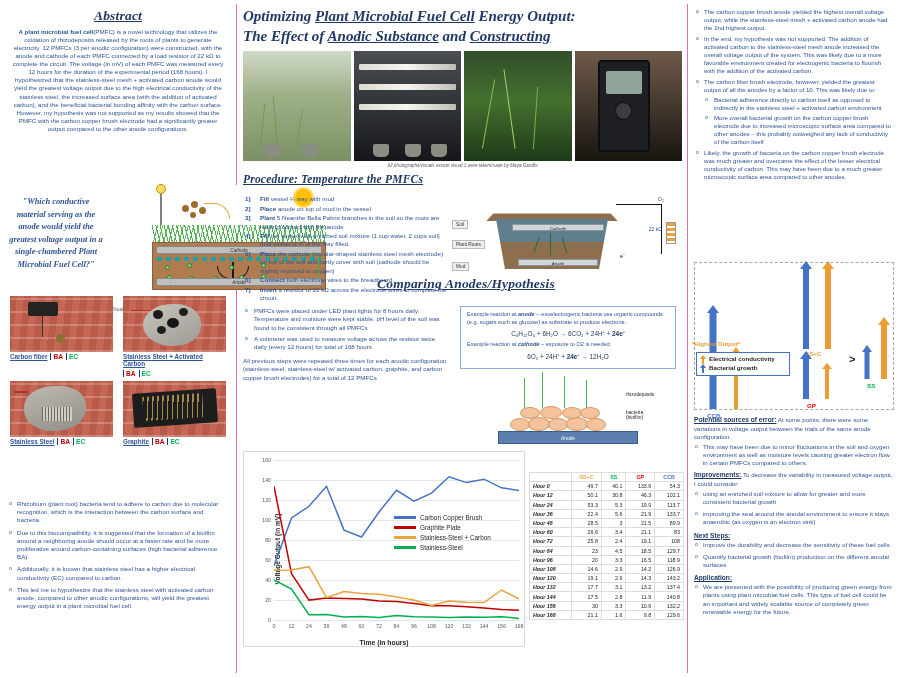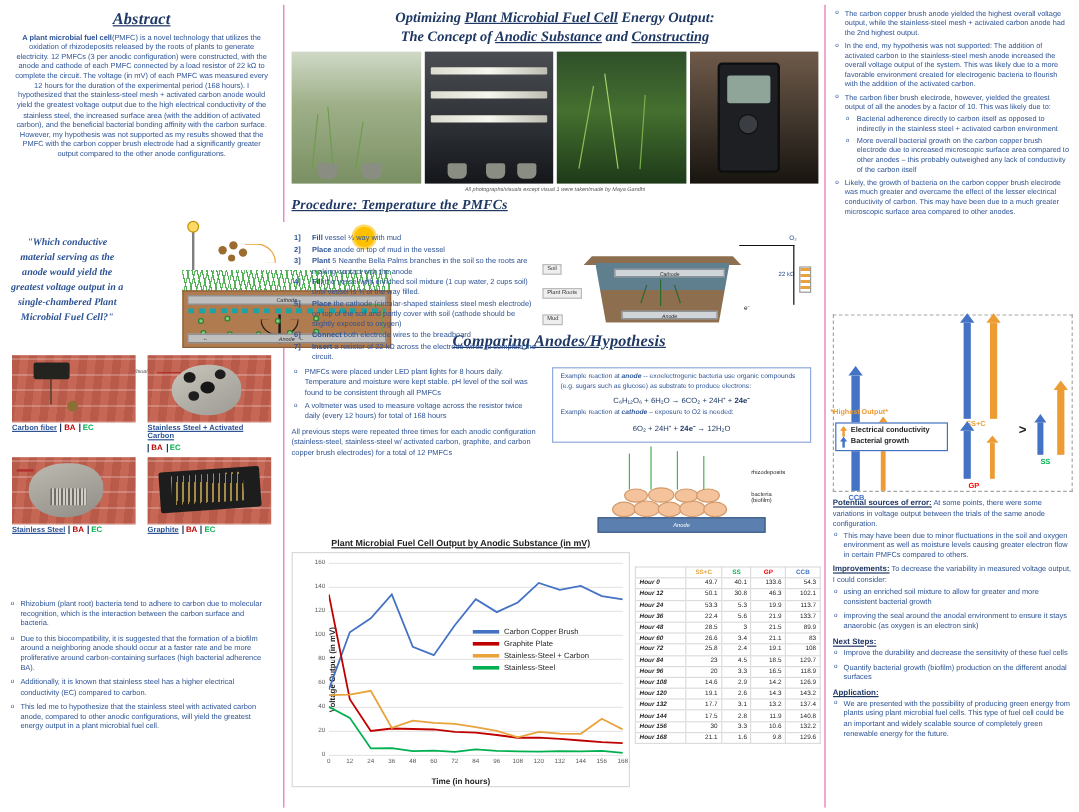--- a/index.html
+++ b/index.html
@@ -119,21 +119,21 @@
                 line-height:1.15; }
   .chip { display:inline-flex; align-items:center; font-weight:bold; font-size:6.6px;
           border-left:1.6px solid #1F3864; padding-left:2px; }
   .chip.ba { color:#C00000; } .chip.ec { color:#00B050; }
 
   #left-bullets { position:absolute; left:8px; top:500px; width:218px; }
 
   
   .col-mid { position:absolute; left:237px; top:0; width:450px; height:677px; padding:4px 5px 0 6px; }
   .title { font-family:"Liberation Serif", serif; font-style:italic; font-weight:bold;
-           color:#1F3864; text-align:center; font-size:12px; line-height:1.3; margin-top:3px;}
+           color:#1F3864; text-align:left; font-size:15px; line-height:1.3; margin-top:3px;}
   .title u { text-decoration:underline; }
 
   .photostrip { display:flex; gap:3px; margin-top:5px; height:110px; }
   .pstrip { flex:1; position:relative; overflow:hidden; }
   .p1 { background:linear-gradient(180deg,#cfd9c6 0%,#9fb089 40%,#7a8f63 100%); }
   .p2 { background:linear-gradient(180deg,#4a4d52 0%,#2e3136 55%,#14161a 100%); }
   .p3 { background:linear-gradient(180deg,#2f4f2a 0%,#45702f 45%,#1d3a18 100%); }
   .p4 { background:linear-gradient(180deg,#6f5a4a 0%,#3a3128 60%,#18140f 100%); }
   .plantpot { position:absolute; bottom:4px; width:16px; height:13px; background:#8a8d82;
               border-radius:2px 2px 5px 5px; }
@@ -375,21 +375,21 @@
   <ul class="bul" id="left-bullets">
     <li>Rhizobium (plant root) bacteria tend to adhere to carbon due to molecular recognition, which is the interaction between the carbon surface and bacteria.</li>
     <li>Due to this biocompatibility, it is suggested that the formation of a biofilm around a neighboring anode should occur at a faster rate and be more proliferative around carbon-containing surfaces (high bacterial adherence BA).</li>
     <li>Additionally, it is known that stainless steel has a higher electrical conductivity (EC) compared to carbon.</li>
     <li>This led me to hypothesize that the stainless steel with activated carbon anode, compared to other anodic configurations, will yield the greatest energy output in a plant microbial fuel cell.</li>
   </ul>
 
   <div class="col-mid">
     <div class="title">
       <span>Optimizing </span><u>Plant Microbial Fuel Cell</u><span> Energy Output:</span><br>
-      <span>The Concept of </span><u>Anodic Substance</u><span> and </span><u>Constructing</u>
+      <span>The Effect of </span><u>Anodic Substance</u><span> and </span><u>Constructing</u>
     </div>
 
     <div class="photostrip">
       <div class="pstrip p1">
         <div class="greenblade" style="left:18%;height:46px;transform:rotate(6deg)"></div>
         <div class="greenblade" style="left:30%;height:52px;transform:rotate(-5deg)"></div>
         <div class="greenblade" style="left:52%;height:40px;transform:rotate(9deg)"></div>
         <div class="plantpot" style="left:20%"></div>
         <div class="plantpot" style="left:55%"></div>
       </div>
@@ -486,21 +486,20 @@
     <div class="bf-cell" style="left:100px;bottom:25px;width:20px;height:12px"></div>
     <div class="bf-stem" style="left:44px;bottom:36px;height:30px"></div>
     <div class="bf-stem" style="left:62px;bottom:36px;height:36px"></div>
     <div class="bf-stem" style="left:84px;bottom:36px;height:32px"></div>
     <div class="bf-stem" style="left:106px;bottom:36px;height:28px"></div>
     <div class="bf-lab" style="left:146px;top:24px">rhizodeposits</div>
     <div class="bf-lab" style="left:146px;top:42px">bacteria (biofilm)</div>
   </div>
 
   <div class="chart-wrap">
-    <div class="chart-title">Plant Microbial Fuel Cell Output by Anodic Substance (in mV)</div>
     <div class="plot-outer">
       <div class="ylab">Voltage Output (in mV)</div>
       <div class="plot" id="plot">
           <div class="gl" style="top: 160px;"></div>
           <div class="ytick" style="top: 160px;">0</div>
           <div class="gl" style="top: 140px;"></div>
           <div class="ytick" style="top: 140px;">20</div>
           <div class="gl" style="top: 120px;"></div>
           <div class="ytick" style="top: 120px;">40</div>
           <div class="gl" style="top: 100px;"></div>

